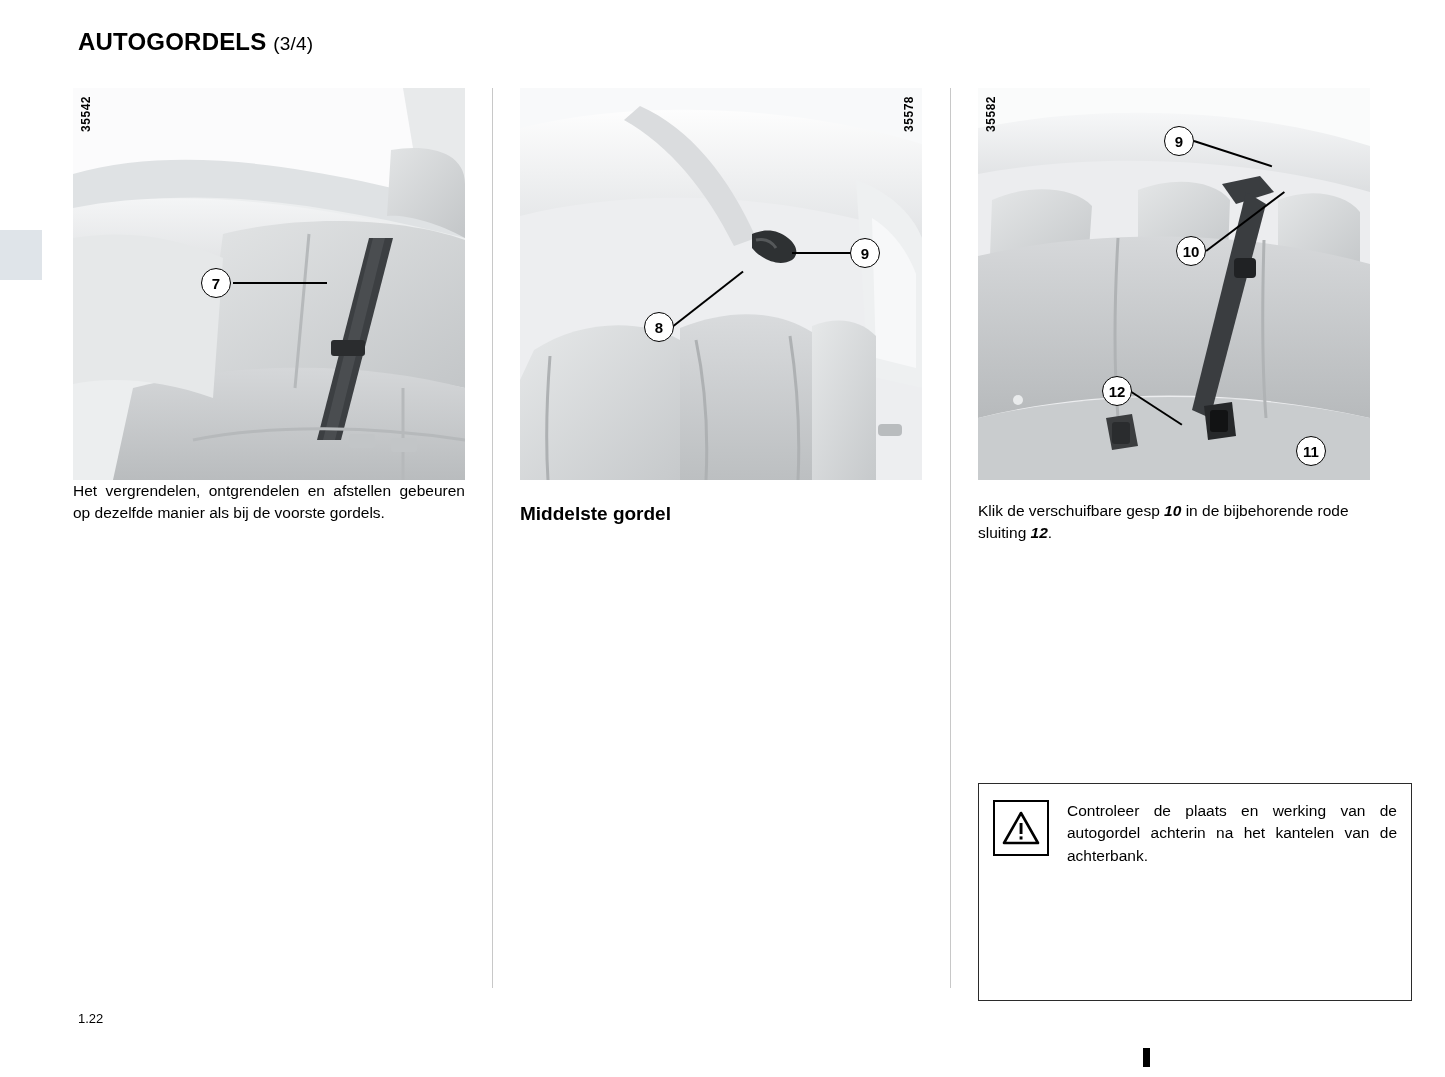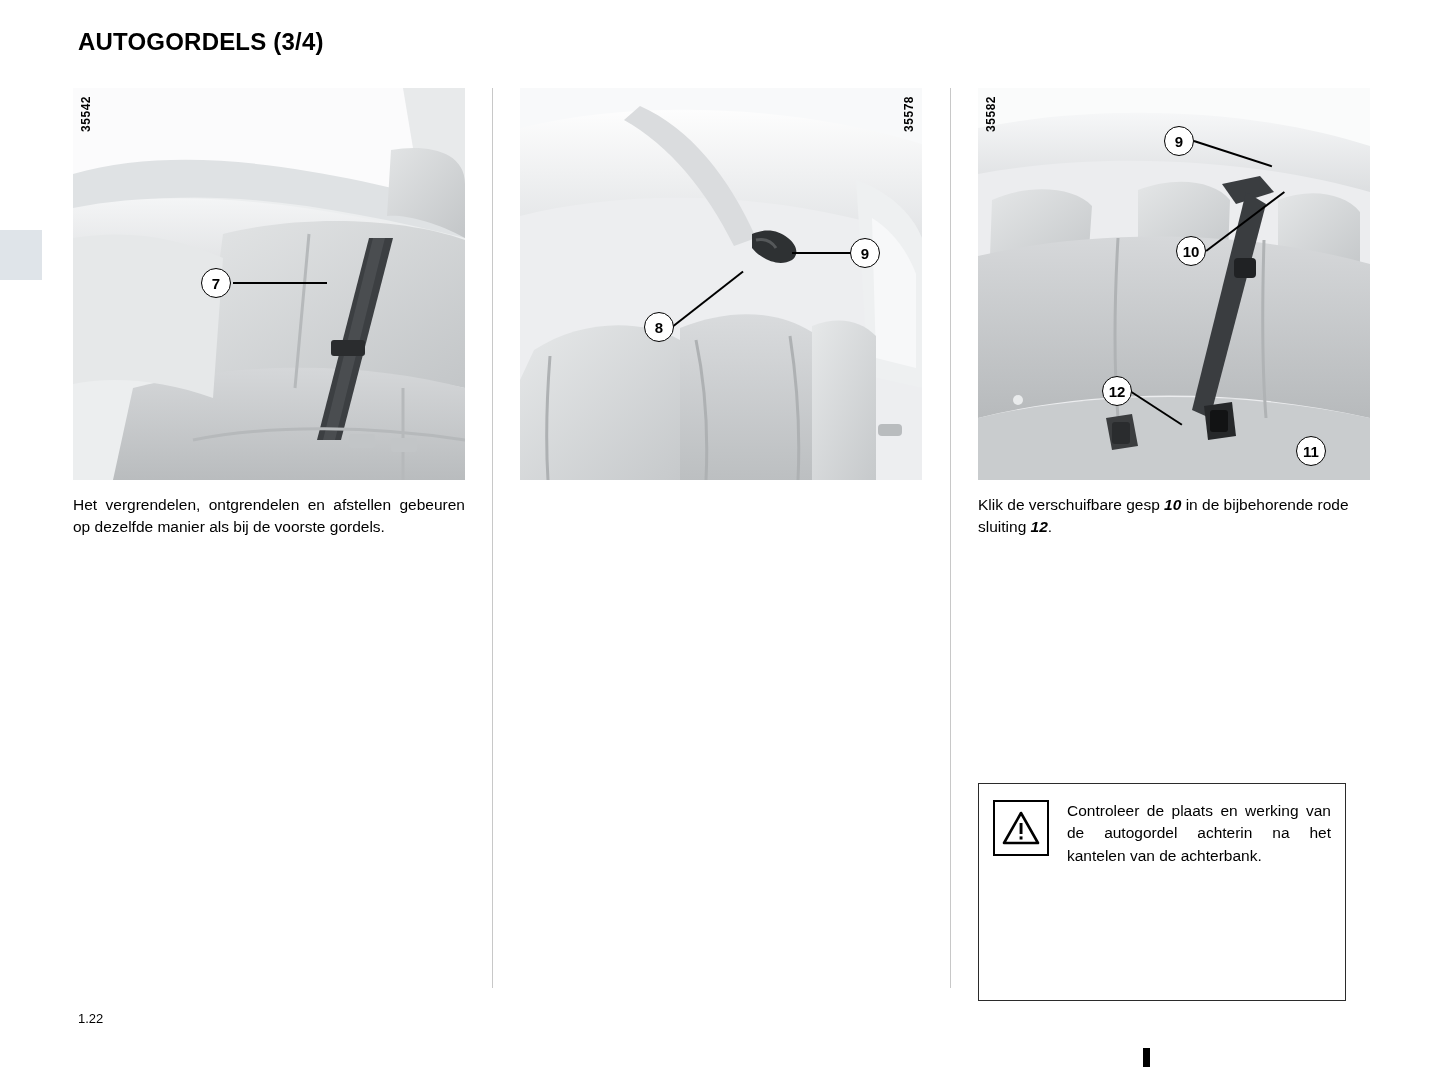--- a/index.html
+++ b/index.html
@@ -29,22 +29,22 @@
   
   .page-title {
     position: absolute;
     left: 78px;
     top: 28px;
     font-size: 24px;
     font-weight: bold;
     letter-spacing: 0.2px;
   }
   .page-title .sub {
-    font-size: 24px;
-    font-weight: bold;
+    font-size: 19px;
+    font-weight: normal;
   }
 
   
   .col {
     position: absolute;
     top: 88px;
   }
   .col1 { left: 73px;  width: 392px; }
   .col2 { left: 520px; width: 402px; }
   .col3 { left: 978px; width: 392px; }
@@ -110,33 +110,32 @@
   
   .sec-title {
     font-size: 19px;
     font-weight: bold;
     margin: 22px 0 0 0;
     line-height: 1.25;
   }
   .body-text {
     font-size: 15.5px;
     line-height: 1.45;
-    margin-top: 14px;
     text-align: justify;
   }
   .body-text.nojust { text-align: left; }
-  .col3 .body-text { }
+  .col3 .body-text { margin-top: 20px; }
   em.num { font-style: italic; font-weight: bold; }
 
   
   .warn-box {
     position: absolute;
     left: 978px;
     top: 783px;
-    width: 368px;
+    width: 434px;
     height: 218px;
     border: 1px solid #2b2b2b;
     box-sizing: border-box;
     background: #fff;
   }
   .warn-inner {
     display: flex;
     padding: 16px 14px 0 14px;
   }
   .warn-icon {
@@ -290,20 +289,21 @@
 
     
     <div class="lead" style="left:152px; top:238px; width:90px; transform: rotate(-38deg);"></div>
     <div class="callout" style="left:124px; top:224px;">8</div>
 
     
     <div class="lead" style="left:272px; top:164px; width:62px;"></div>
     <div class="callout" style="left:330px; top:150px;">9</div>
   </div>
 
+  <div class="sec-title">Middelste gordel</div>
 </div>
 
 <div class="col col3">
 
   <div class="figure fig3">
     <svg width="392" height="392" viewBox="0 0 392 392">
       <defs>
         <linearGradient id="g3a" x1="0" y1="0" x2="0" y2="1">
           <stop offset="0%" stop-color="#f6f7f8"></stop>
           <stop offset="100%" stop-color="#dcdee0"></stop>

